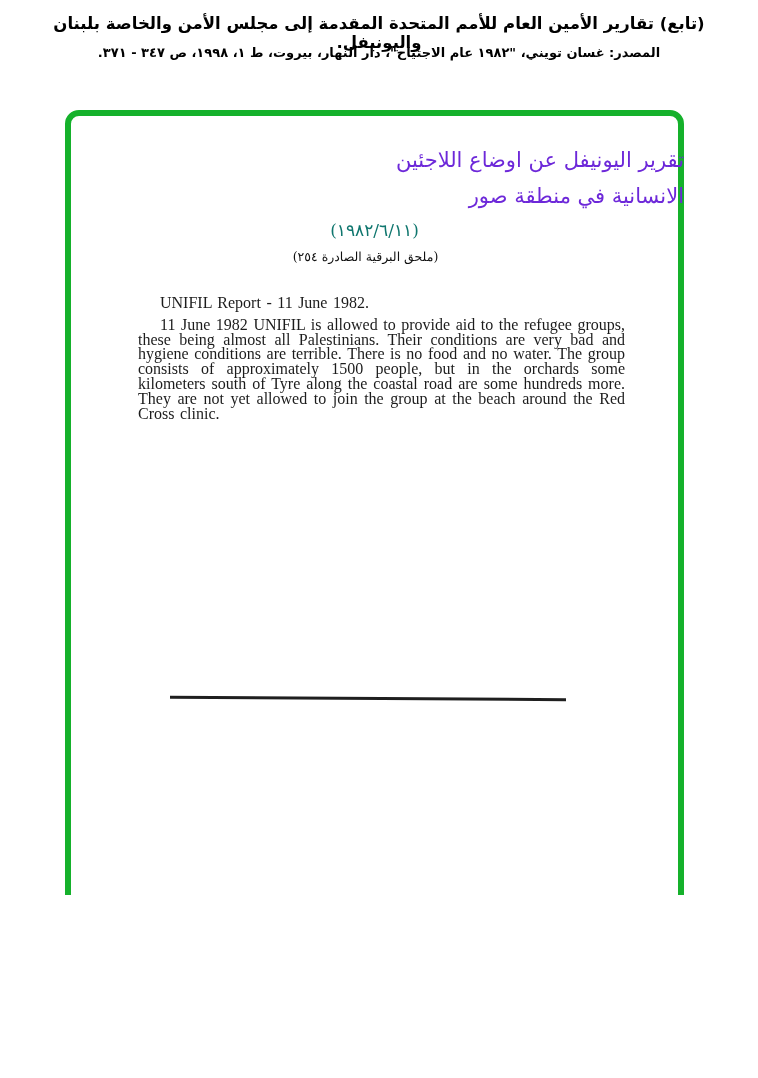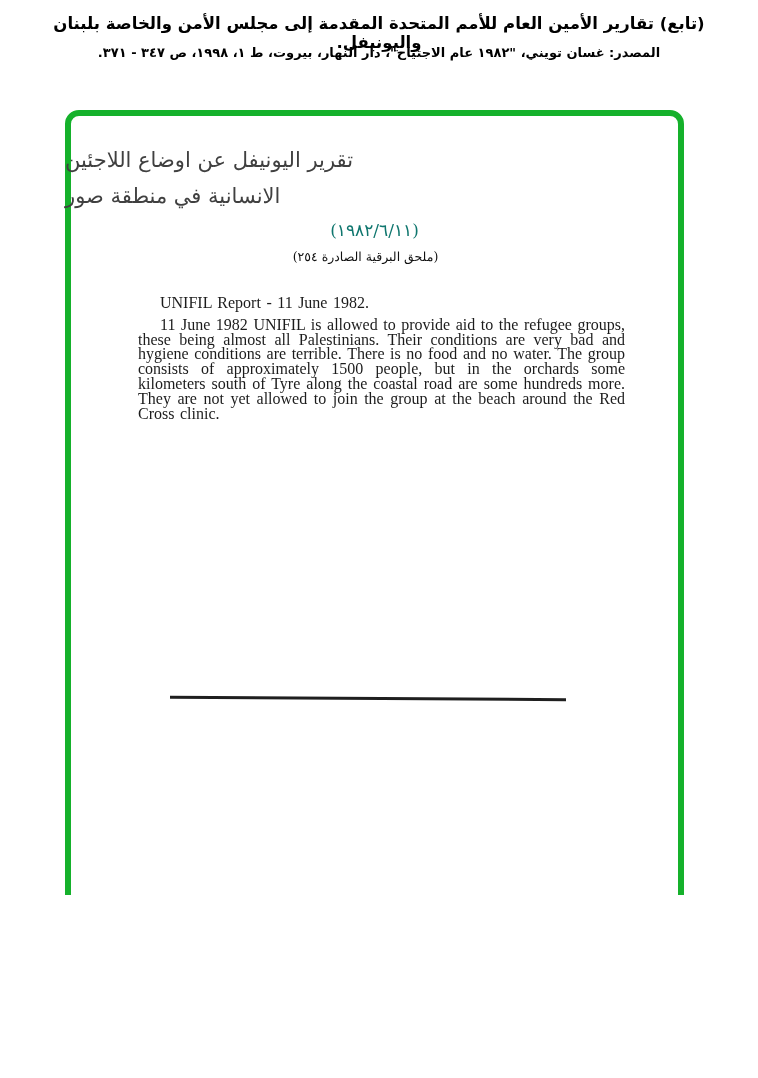--- a/index.html
+++ b/index.html
@@ -43,25 +43,25 @@
     width: 619px; height: 882px;
     border: 6px solid #15b12b;
     border-radius: 14px;
     background: #ffffff;
   }
 
   
   .title-l1, .title-l2 {
     position: absolute;
     left: 65px; width: 619px;
-    text-align: left;
+    text-align: right;
     direction: rtl;
     font-family: "DejaVu Serif", serif;
     font-size: 21px;
-    color: #404040;
+    color: #6d28d9;
   }
   .title-l1 { top: 148px; }
   .title-l2 { top: 184px; }
   .title-date {
     position: absolute;
     left: 65px; width: 619px;
     top: 220px;
     text-align: center;
     direction: ltr;
     unicode-bidi: bidi-override;

